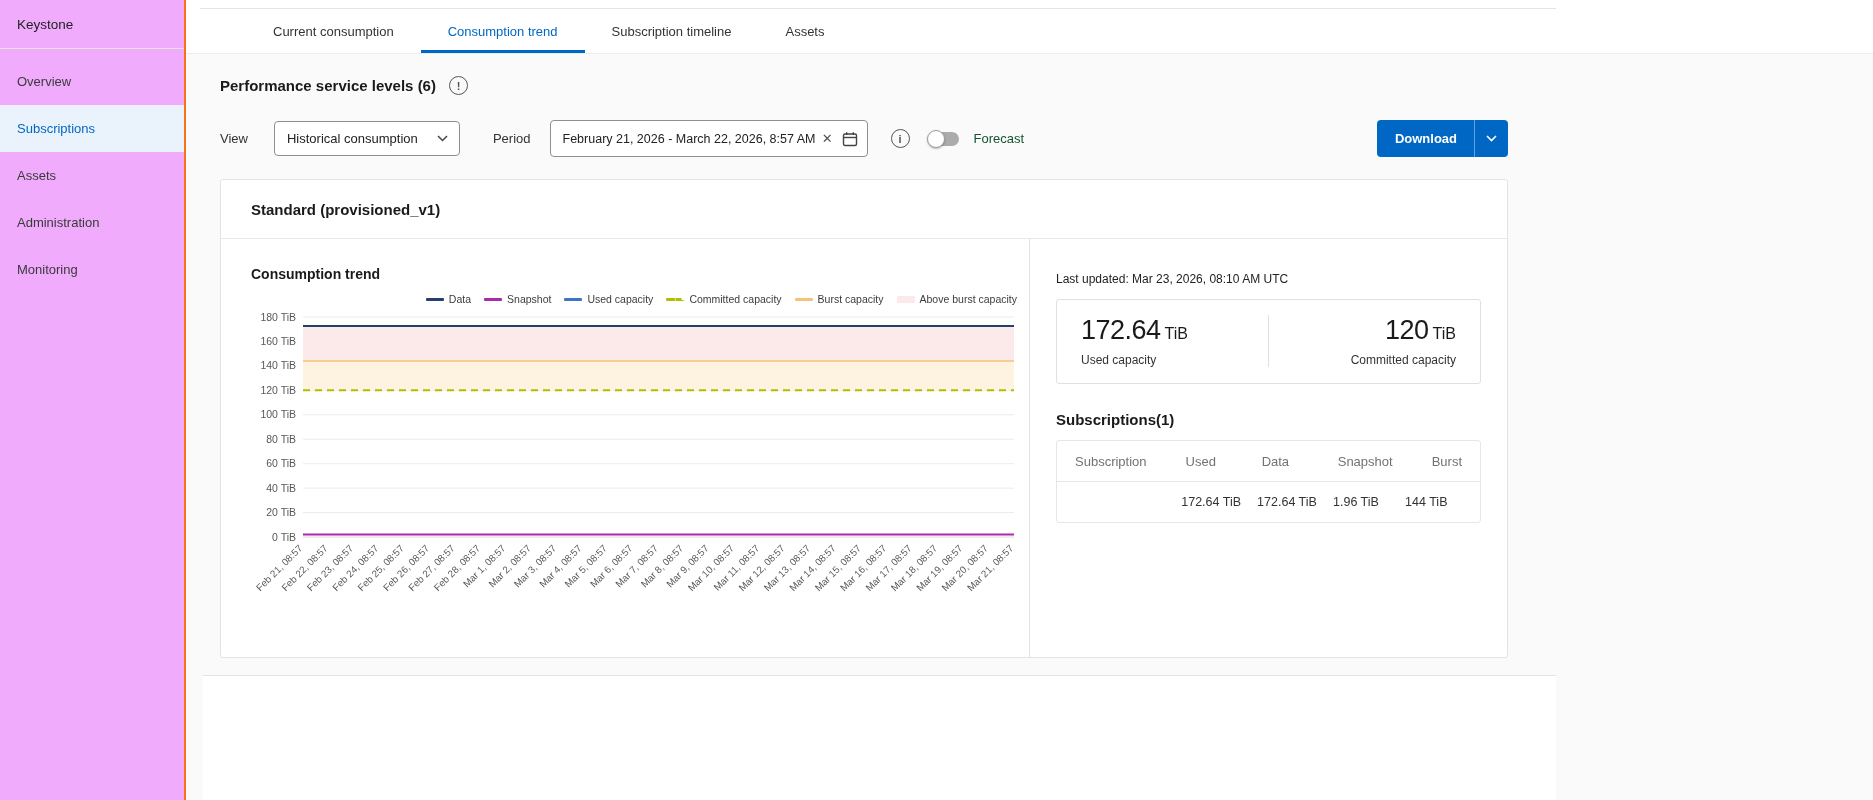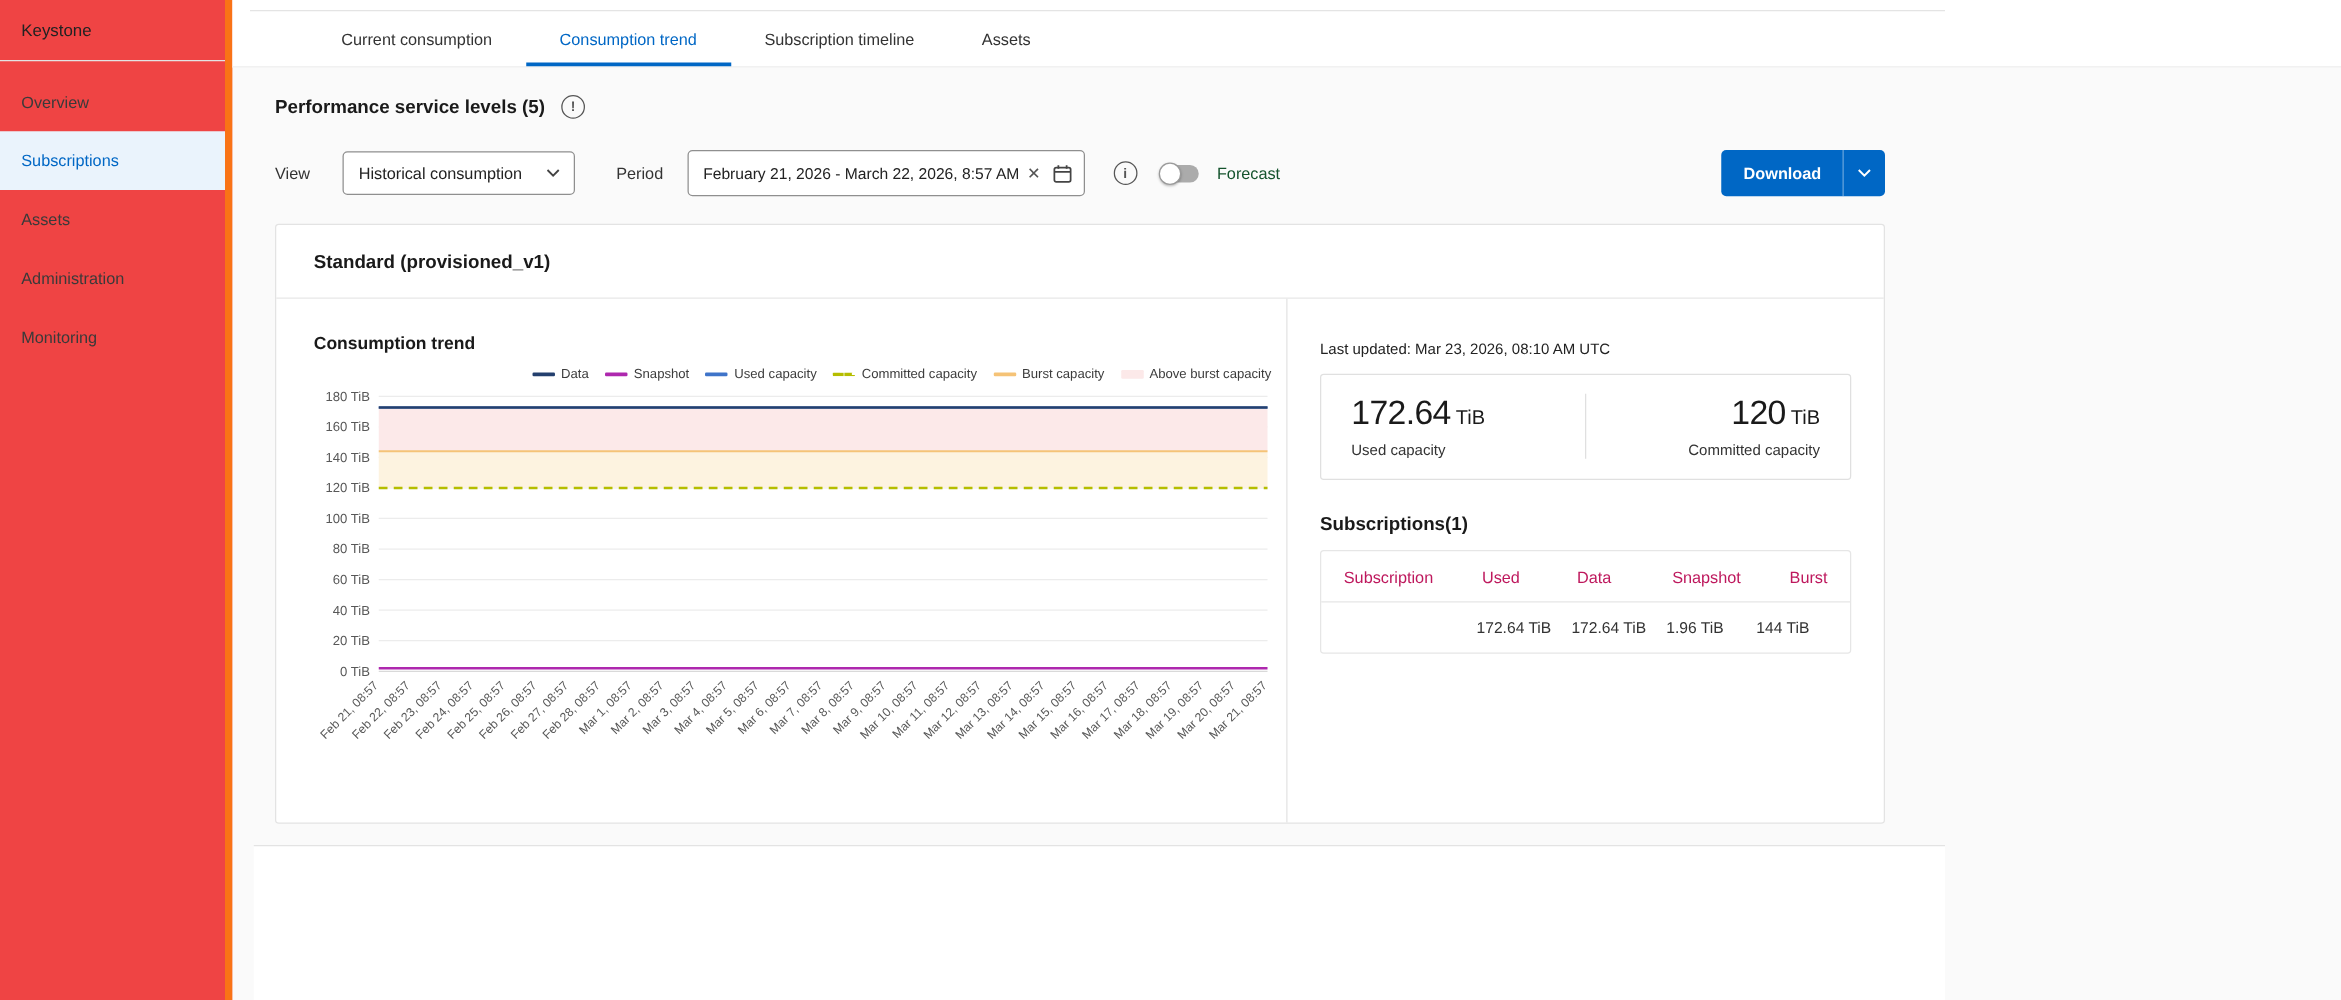--- a/index.html
+++ b/index.html
@@ -5,21 +5,21 @@
   * { box-sizing: border-box; }
   html, body { margin: 0; padding: 0; }
   body {
     width: 1873px; height: 800px; overflow: hidden;
     font-family: "Liberation Sans", "DejaVu Sans", sans-serif;
     background: #fafafa; color: #1a1a1a;
   }
   .app { display: flex; width: 1873px; height: 800px; }
 
   
-  .sidebar { width: 186px; flex-shrink: 0; background: #ef4444; border-right: 6px solid #f97316; }
+  .sidebar { width: 186px; flex-shrink: 0; background: #f0abfc; border-right: 2px solid #f97316; }
   .brand { height: 49px; display: flex; align-items: center; padding-left: 17px;
            font-size: 13.5px; color: #222; border-bottom: 1px solid #e3e3e3; }
   .nav { padding-top: 9px; }
   .nav-item { height: 47px; display: flex; align-items: center; padding-left: 17px;
               font-size: 13px; color: #3a3a3a; cursor: pointer; }
   .nav-item.active { background: #eaf3fc; color: #0067c5; }
 
   
   .main { flex: 1; min-width: 0; background: #fafafa; display: flex; flex-direction: column; }
   .tabs-header { background: #fff; padding-top: 8px; border-bottom: 1px solid #ededed; }
@@ -83,21 +83,21 @@
   .stat.right { text-align: right; }
   .stat-value { font-size: 27px; color: #1a1a1a; letter-spacing: -0.5px; }
   .stat-unit { font-size: 16px; color: #1a1a1a; margin-left: 4px; font-weight: 400; }
   .stat-label { font-size: 12px; color: #333; margin-top: 7px; }
   .stat-divider { width: 1px; background: #e0e0e0; margin: 0 12px; }
 
   .subs-title { font-size: 15px; font-weight: 700; margin-top: 27px; }
   .subs-table { border: 1px solid #e6e6e6; border-radius: 3px; margin-top: 12px; }
   .thead, .trow { display: grid; grid-template-columns: 1.4fr 1fr 1fr 0.95fr 0.75fr;
                   align-items: center; padding: 0 18px; }
-  .thead { height: 41px; border-bottom: 1px solid #e6e6e6; font-size: 13px; color: #be185d; gap: 39px; }
+  .thead { height: 41px; border-bottom: 1px solid #e6e6e6; font-size: 13px; color: #737373; gap: 39px; }
   .trow { height: 40px; font-size: 12.5px; color: #333; }
   .redacted { width: 66px; height: 13px; background: #d9d9d9; border-radius: 1px; }
 
   .bottom-sliver { flex: 1; margin: 17px 317px 0 17px; background: #fff;
                    border-top: 1px solid #e3e3e3; }
 
   svg text { font-family: "Liberation Sans", "DejaVu Sans", sans-serif; }
 </style>
 </head>
 <body>
@@ -141,21 +141,21 @@
         </div>
         <div class="tab">
           <span>Assets</span>
         </div>
       </div>
     </div>
 
     <div class="content">
 
       <div class="section-title-row">
-        <span class="section-title">Performance service levels (5)</span>
+        <span class="section-title">Performance service levels (6)</span>
         <span class="info-icon">!</span>
       </div>
 
       <div class="controls-row">
         <span class="ctrl-label">View</span>
         <div class="select">
           <span>Historical consumption</span>
           <svg width="11" height="7" viewBox="0 0 11 7">
               <path d="M1 1l4.5 4.5L10 1" stroke="#444" stroke-width="1.5" fill="none"></path>
             </svg>

